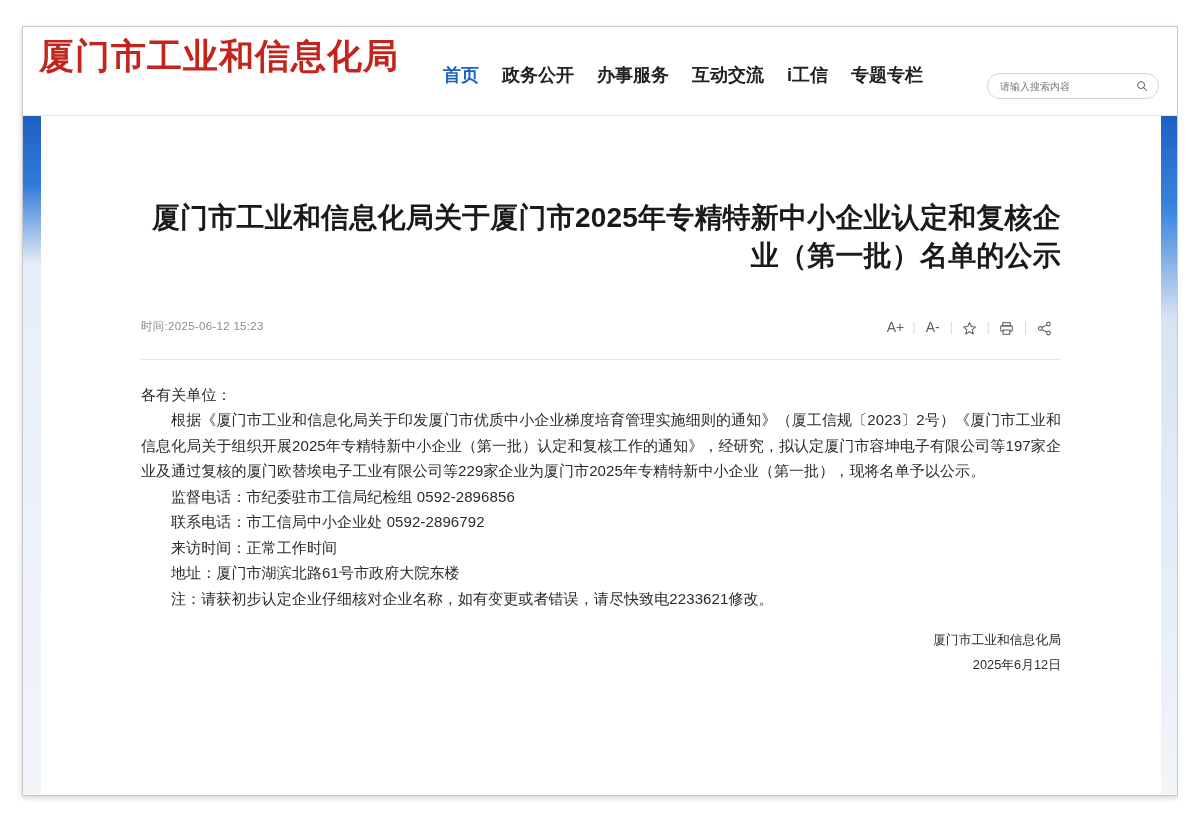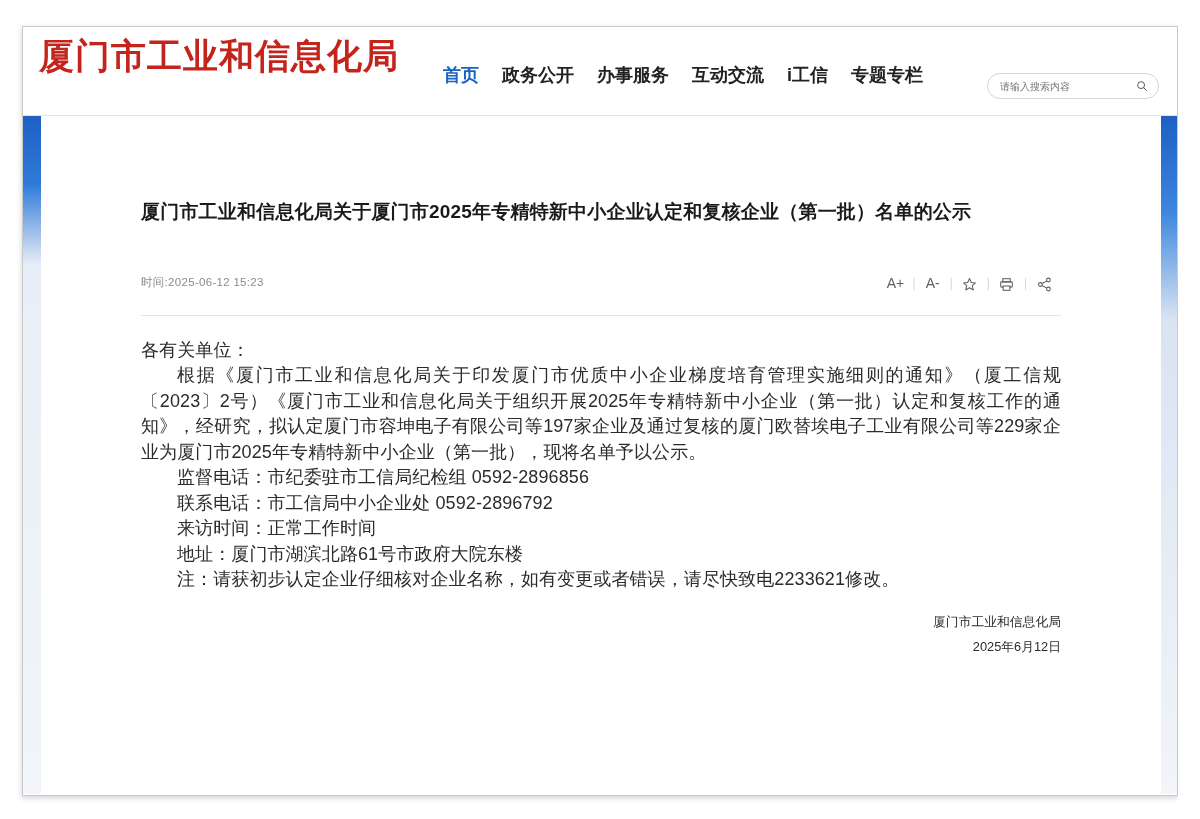--- a/index.html
+++ b/index.html
@@ -145,24 +145,24 @@
 
   .doc {
     margin: 0 auto;
     width: 920px;
     padding-top: 64px;
   }
 
   .doc-title {
     font-family: "Liberation Sans", sans-serif;
     font-weight: bold;
-    font-size: 19px;
+    font-size: 28px;
     line-height: 38px;
     color: #1a1a1a;
-    text-align: left;
+    text-align: right;
     letter-spacing: 0.2px;
   }
 
   .meta-row {
     margin-top: 44px;
     height: 40px;
     border-bottom: 1px solid #e6e6e6;
     display: flex;
     align-items: flex-start;
     justify-content: space-between;
@@ -187,21 +187,21 @@
     line-height: 16px;
   }
   .tool-sep {
     color: #d8d8d8;
     font-size: 12px;
   }
   .tool svg { vertical-align: middle; }
 
   .body-text {
     margin-top: 22px;
-    font-size: 18px;
+    font-size: 15px;
     line-height: 25.5px;
     color: #2b2b2b;
     letter-spacing: 0.1px;
   }
   .p { margin: 0; }
   .p.indent { text-indent: 2em; }
   .p.just { text-align: justify; }
 
   .sign {
     margin-top: 16px;

